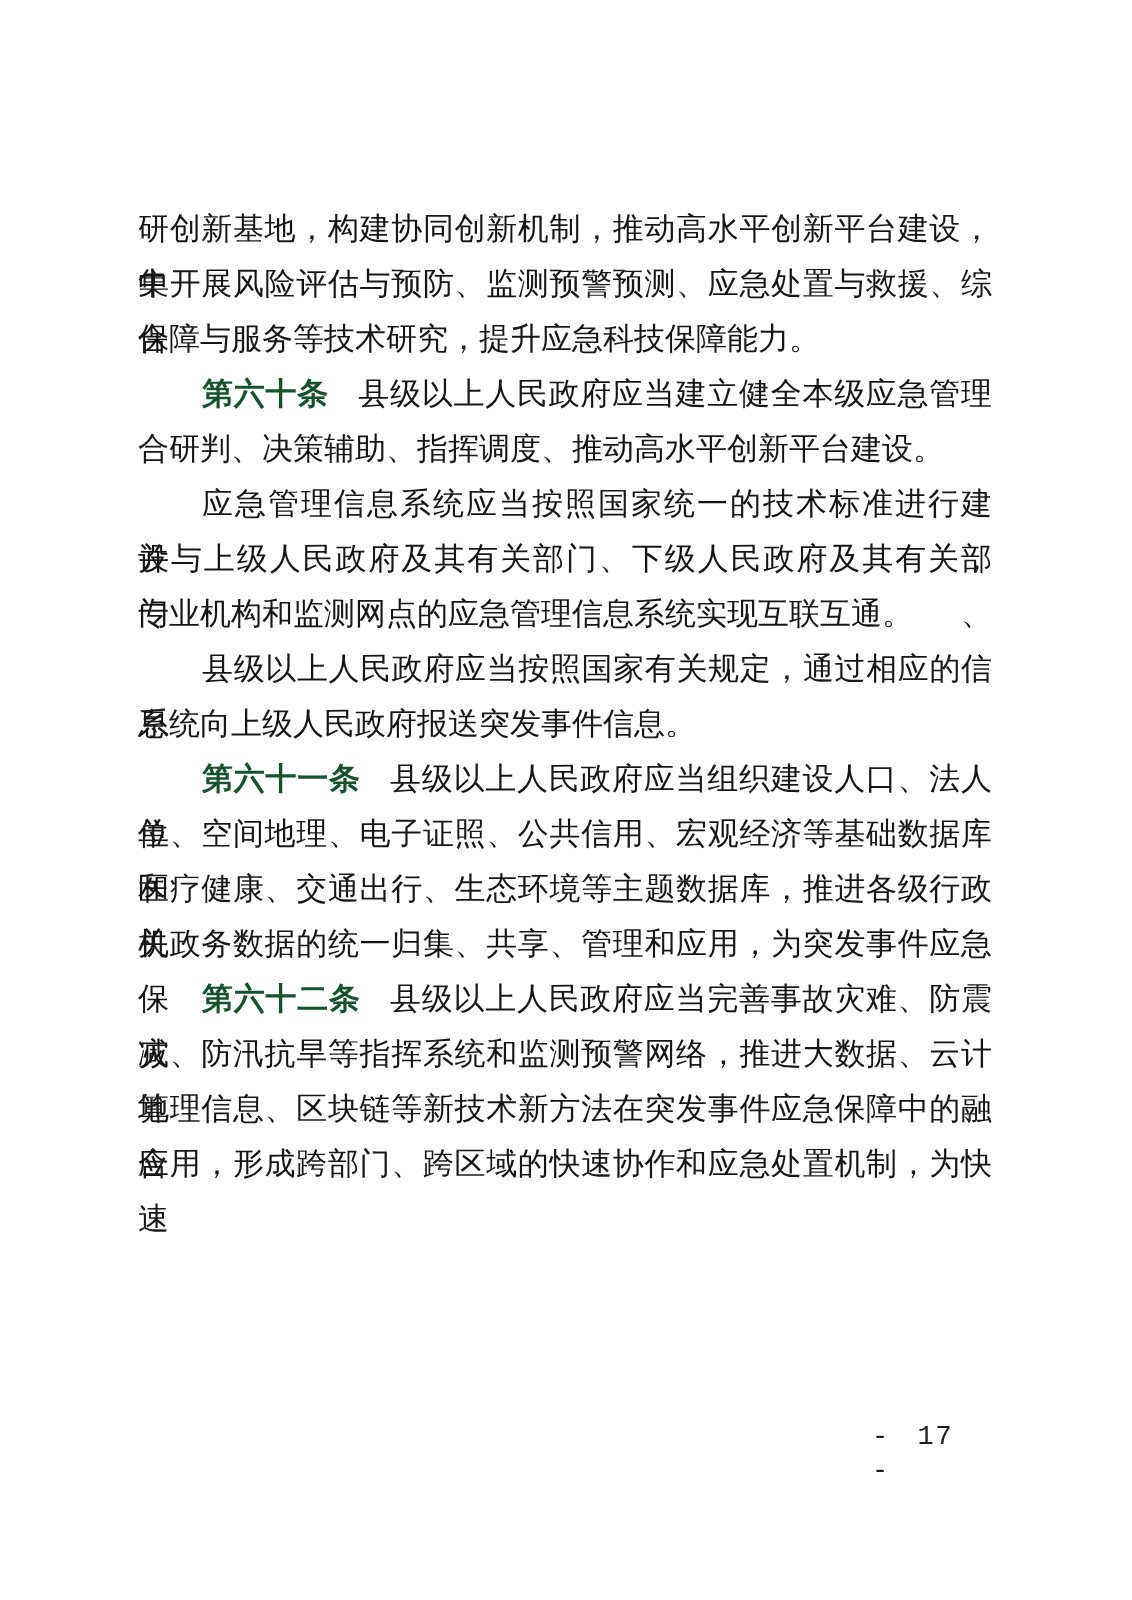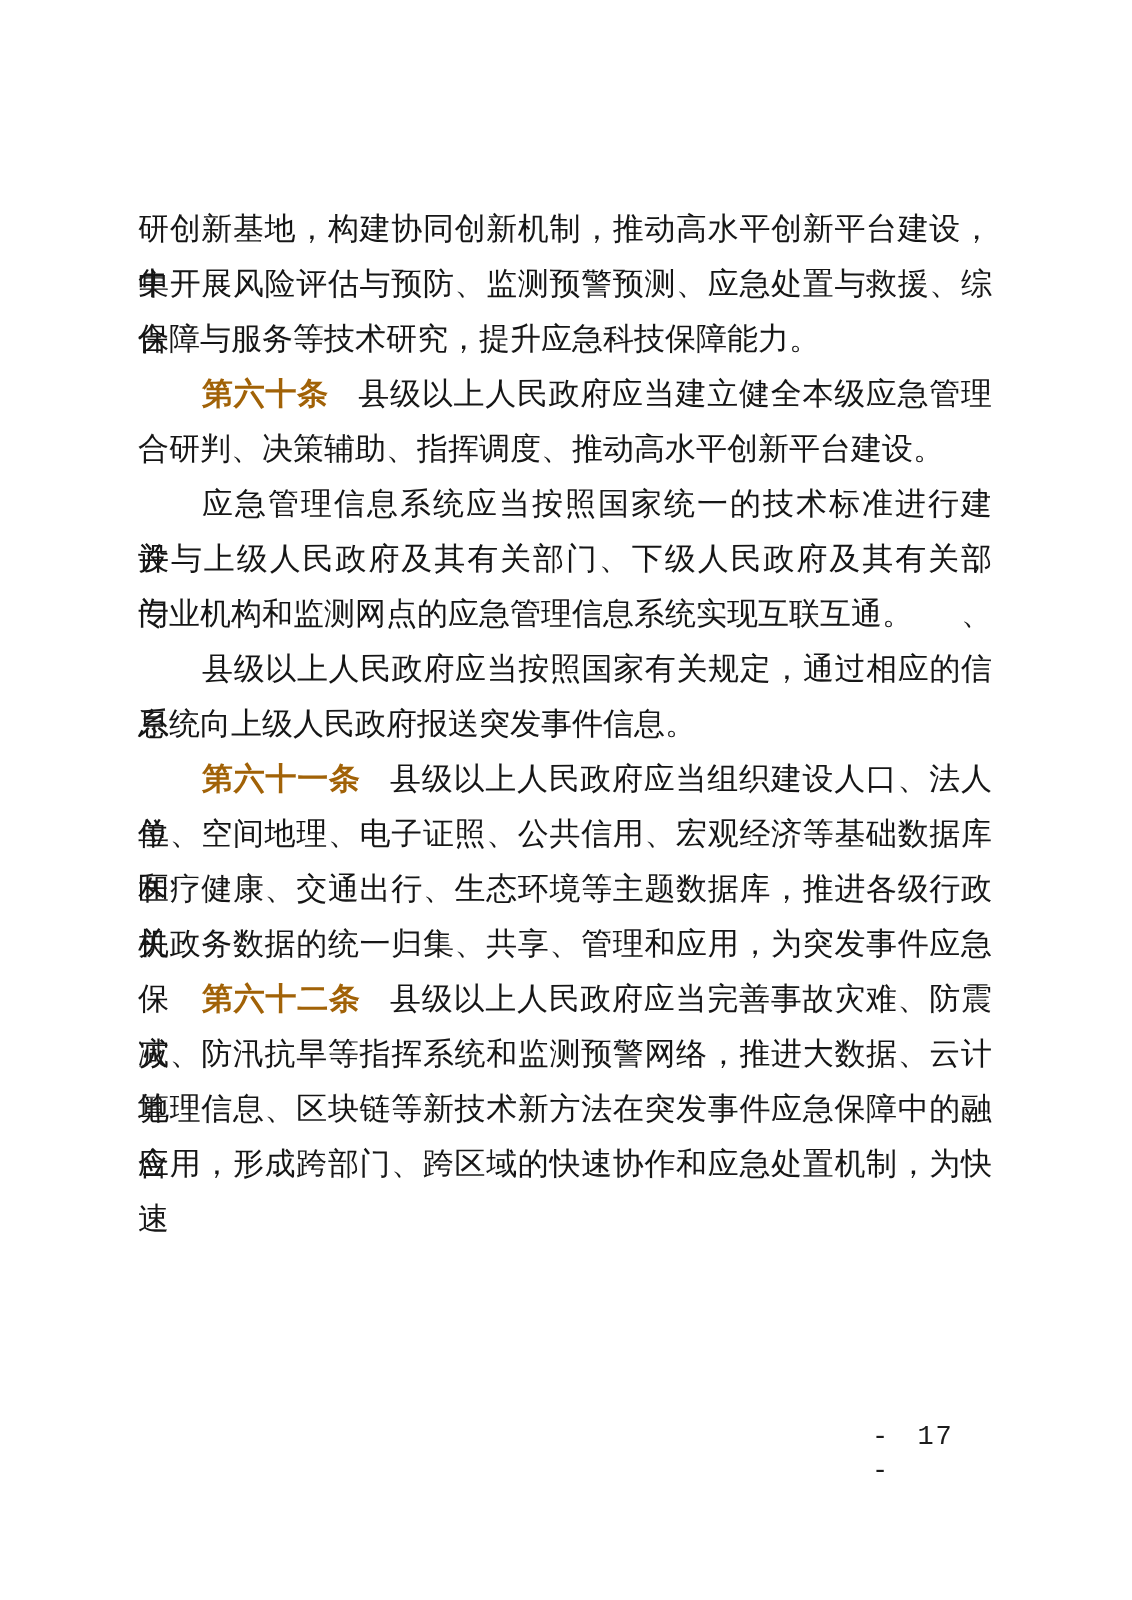--- a/index.html
+++ b/index.html
@@ -32,21 +32,21 @@
     color: #161616;
     text-align: justify;
     white-space: nowrap;
     font-family: "Liberation Serif", "DejaVu Serif", serif;
   }
   .line.full { text-align-last: justify; white-space: normal; }
   .line.indent { text-indent: 64px; }
   .heading {
     font-weight: bold;
     font-family: "Liberation Sans", "DejaVu Sans", sans-serif;
-    color: #a16207;
+    color: #14532d;
   }
   .heading:not(:empty) { margin-right: 0.95em; }
   .page-number {
     position: absolute;
     top: 1420px;
     left: 872px;
     width: 120px;
     height: 34px;
     line-height: 34px;
     font-size: 27px;

